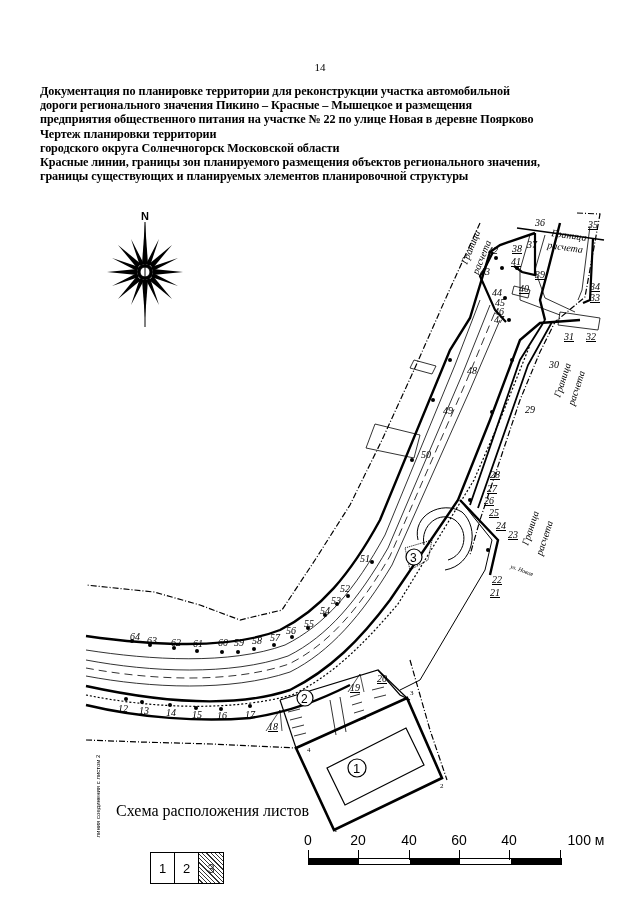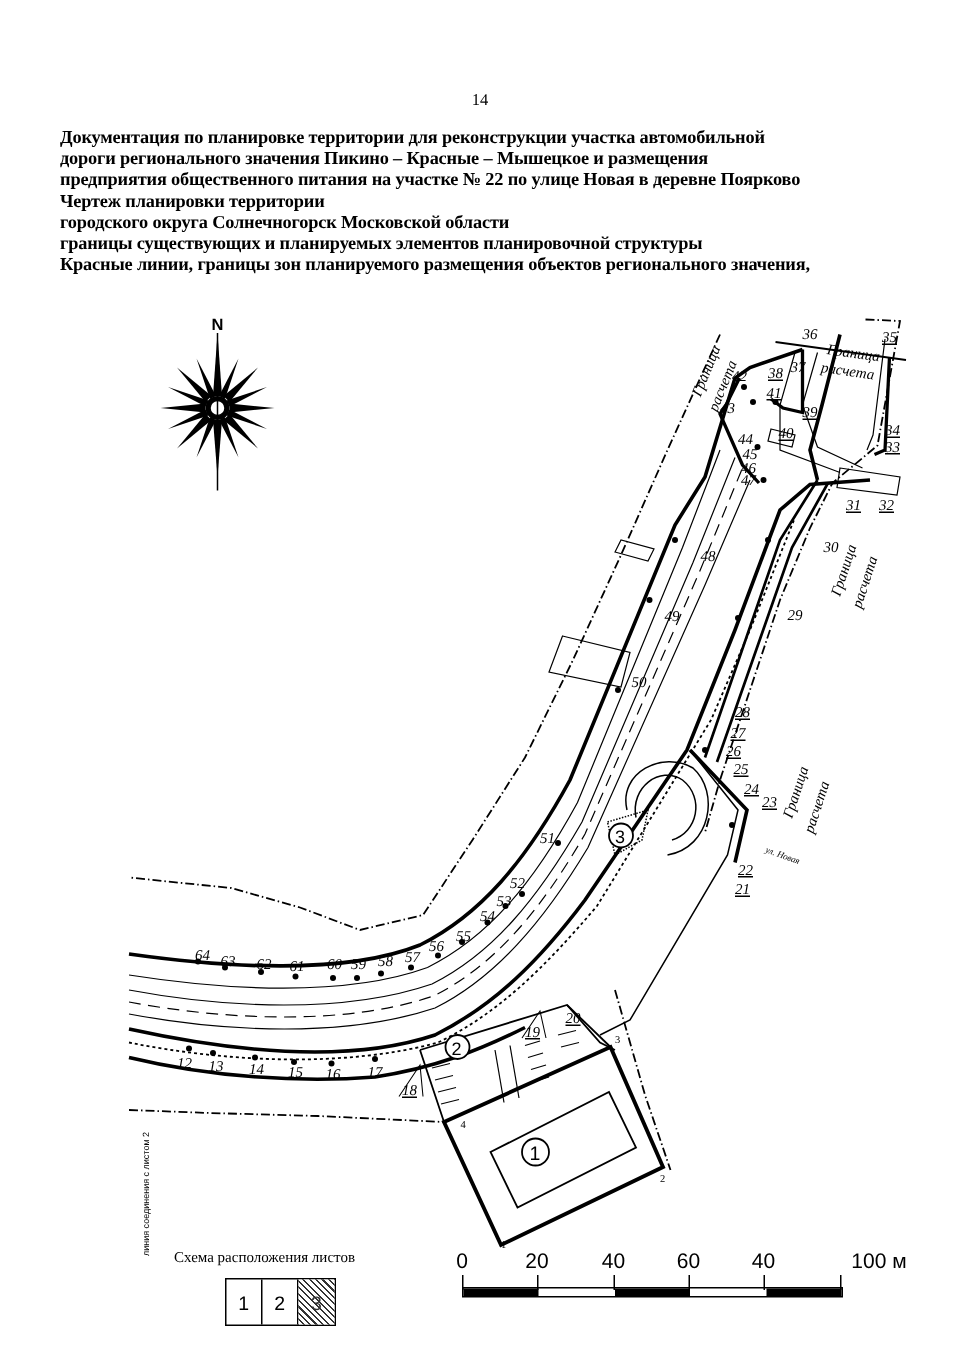--- a/index.html
+++ b/index.html
@@ -1,21 +1,21 @@
 <!DOCTYPE html>
 <html><head>
   <meta charset="utf-8">
   <style>
     html, body { margin: 0; padding: 0; background: #ffffff; }
     body { width: 640px; height: 905px; position: relative; overflow: hidden; font-family: "Liberation Serif", "DejaVu Serif", serif; color: #000; }
     .page-num { position: absolute; top: 61px; left: 0; width: 640px; text-align: center; font-size: 11px; }
     .title-block { position: absolute; top: 84px; left: 40px; width: 560px; font-weight: bold; font-size: 12.2px; line-height: 14.2px; letter-spacing: -0.1px; }
     .title-block div { white-space: nowrap; }
     .drawing { position: absolute; left: 0; top: 0; }
-    .scheme-label { position: absolute; left: 116px; top: 833px; font-size: 10px; white-space: nowrap; }
+    .scheme-label { position: absolute; left: 116px; top: 802px; font-size: 16px; white-space: nowrap; }
     .sheets { position: absolute; left: 150px; top: 852px; display: flex; border: 1px solid #000; }
     .sheet { width: 24px; height: 30px; display: flex; align-items: center; justify-content: center; font-family: "Liberation Sans", sans-serif; font-size: 13px; border-right: 1px solid #000; box-sizing: border-box; }
     .sheet:last-child { border-right: none; background: repeating-linear-gradient(45deg, #fff 0 2px, #333 2px 3px); color: #333; }
     .side-note { position: absolute; left: 86px; top: 740px; width: 14px; height: 120px; }
     .side-note span { position: absolute; left: -48px; top: 53px; width: 120px; transform: rotate(-90deg); font-family: "Liberation Sans", sans-serif; font-size: 6px; white-space: nowrap; text-align: center; }
     .scale { position: absolute; left: 302px; top: 832px; width: 300px; height: 40px; }
     .scale .tick-label { position: absolute; top: 0; font-family: "Liberation Sans", sans-serif; font-size: 14px; transform: translateX(-50%); white-space: nowrap; }
     .scale .bar { position: absolute; top: 26px; left: 6px; width: 252px; height: 5px; border: 1px solid #000; display: flex; }
     .scale .seg { flex: 1; }
     .scale .seg.black { background: #000; }
@@ -25,22 +25,22 @@
 <body>
 
 <div class="page-num">14</div>
 
 <div class="title-block">
   <div>Документация по планировке территории для реконструкции участка автомобильной</div>
   <div>дороги регионального значения Пикино – Красные – Мышецкое и размещения</div>
   <div>предприятия общественного питания на участке № 22 по улице Новая в деревне Поярково</div>
   <div>Чертеж планировки территории</div>
   <div>городского округа Солнечногорск Московской области</div>
+  <div>Красные линии, границы зон планируемого размещения объектов регионального значения,</div>
   <div>границы существующих и планируемых элементов планировочной структуры</div>
-  <div>Красные линии, границы зон планируемого размещения объектов регионального значения,</div>
 </div>
 
 <svg class="drawing" width="640" height="905" viewBox="0 0 640 905" xmlns="http://www.w3.org/2000/svg" font-family="Liberation Serif, DejaVu Serif, serif" font-style="italic">
 
   <g transform="translate(145,272)">
     <g fill="#000">
       <polygon points="0,-50 3,-8 -3,-8"></polygon>
       <polygon points="0,46 3,8 -3,8"></polygon>
       <polygon points="-38,0 -8,3 -8,-3"></polygon>
       <polygon points="38,0 8,3 8,-3"></polygon>

